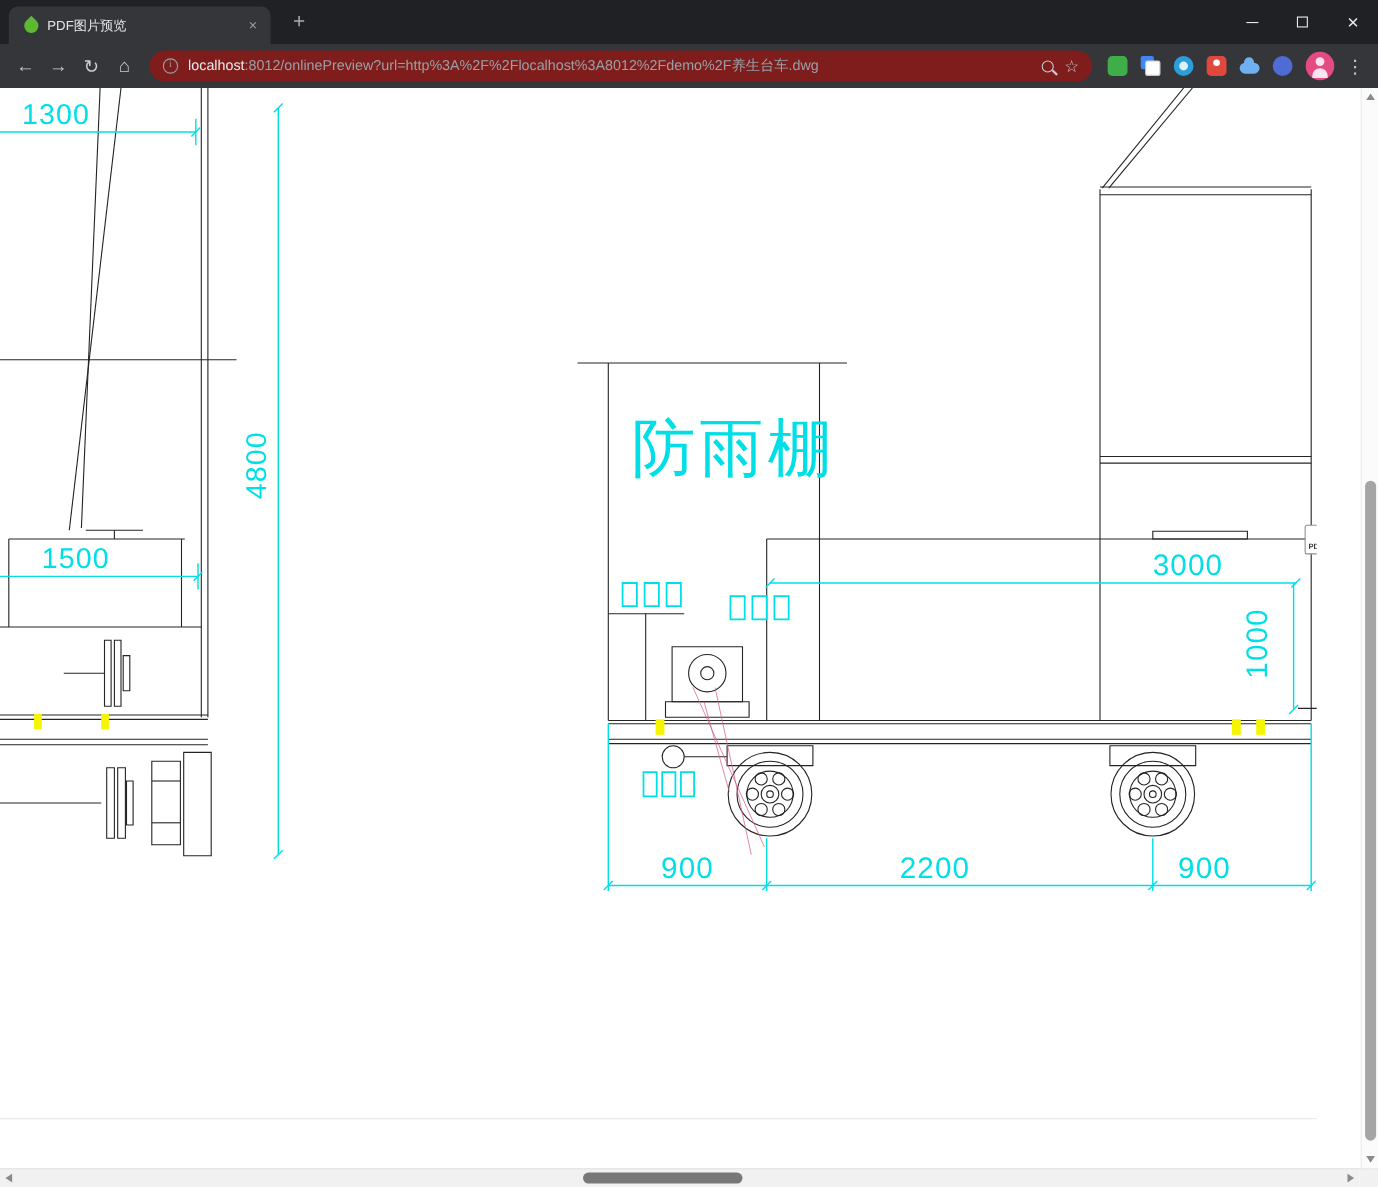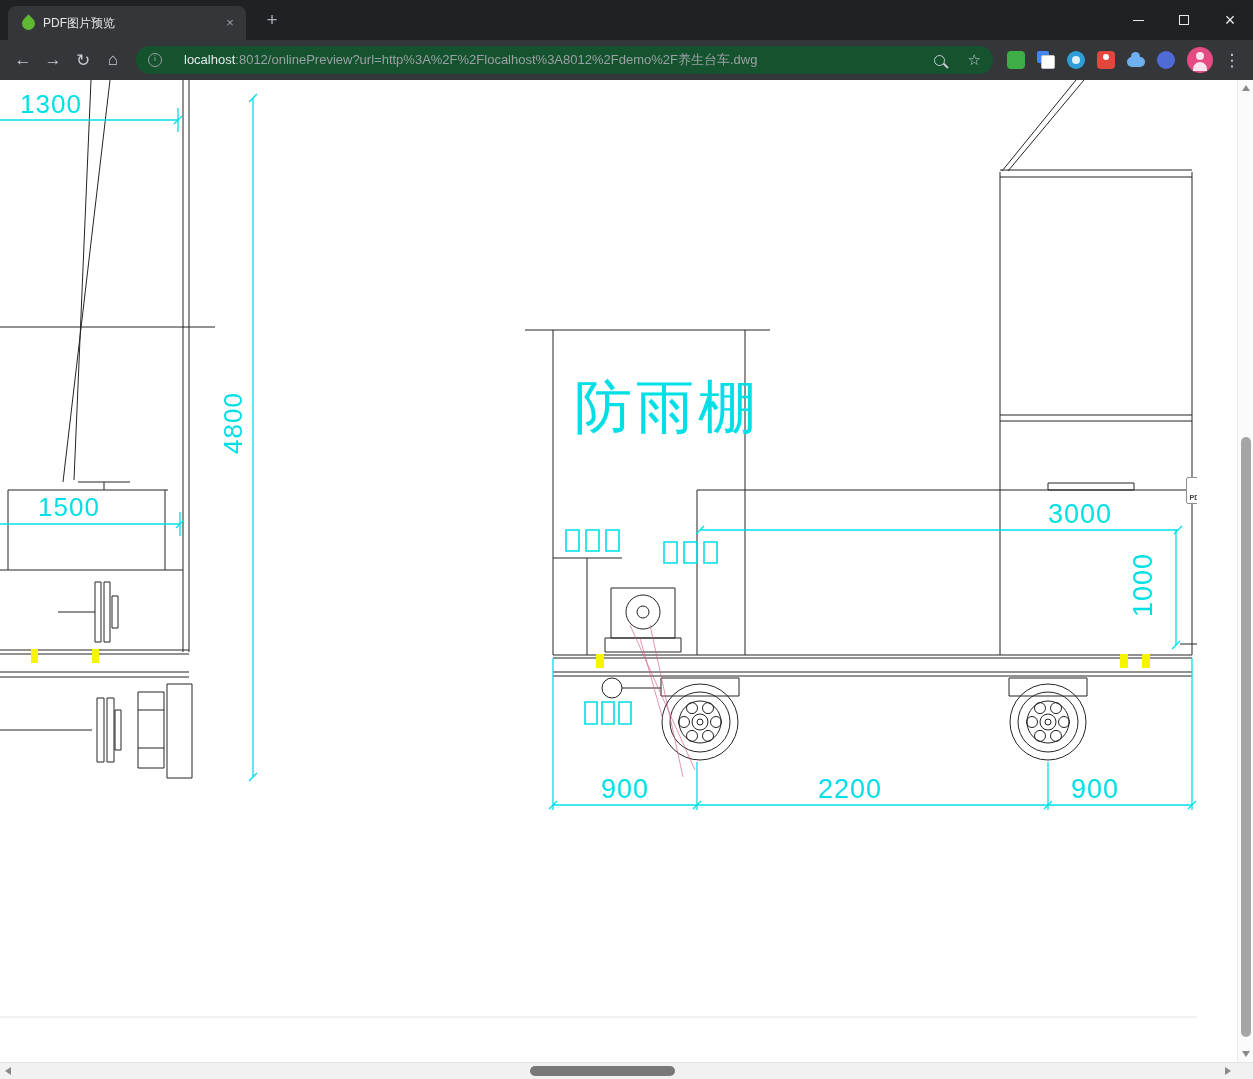--- a/index.html
+++ b/index.html
@@ -24,22 +24,22 @@
   .wincontrols{position:absolute;right:0;top:0;height:40px;display:flex;}
   .wc{width:46px;height:40px;display:flex;align-items:center;justify-content:center;
       color:#e8eaed;font-size:15px;}
   .maxbox{width:10px;height:10px;border:1px solid #e8eaed;display:block;}
   .minbar{width:11px;height:1px;background:#e8eaed;display:block;}
 
   
   .toolbar{height:40px;background:var(--chrome-toolbar);display:flex;align-items:center;padding:0 8px;}
   .navbtn{width:30px;height:30px;display:flex;align-items:center;justify-content:center;
       color:#c7cbd1;font-size:17px;border-radius:50%;flex:0 0 auto;}
-  .omnibox{flex:1;height:28px;background:#14532d;border-radius:14px;margin:0 8px;
-      display:flex;align-items:center;padding:0 12px;min-width:0;gap:13px;}
+  .omnibox{flex:1;height:28px;background:#7f1d1d;border-radius:14px;margin:0 8px;
+      display:flex;align-items:center;padding:0 12px;min-width:0;}
   .info-icon{width:14px;height:14px;border:1.4px solid #9aa0a6;border-radius:50%;
       position:relative;flex:0 0 auto;margin-right:9px;}
   .info-icon::after{content:"i";position:absolute;left:0;top:-1px;width:100%;text-align:center;
       font-size:9px;color:#9aa0a6;font-family:"Liberation Serif",serif;}
   .url{font-size:13px;white-space:nowrap;overflow:hidden;flex:1;min-width:0;}
   .url .host{color:#e8eaed;}
   .url .rest{color:#9aa0a6;}
   .mag-icon{width:11px;height:11px;border:1.6px solid #c7cbd1;border-radius:50%;
       position:relative;flex:0 0 auto;margin:0 10px 0 8px;}
   .mag-icon::after{content:"";position:absolute;width:6px;height:1.6px;background:#c7cbd1;

